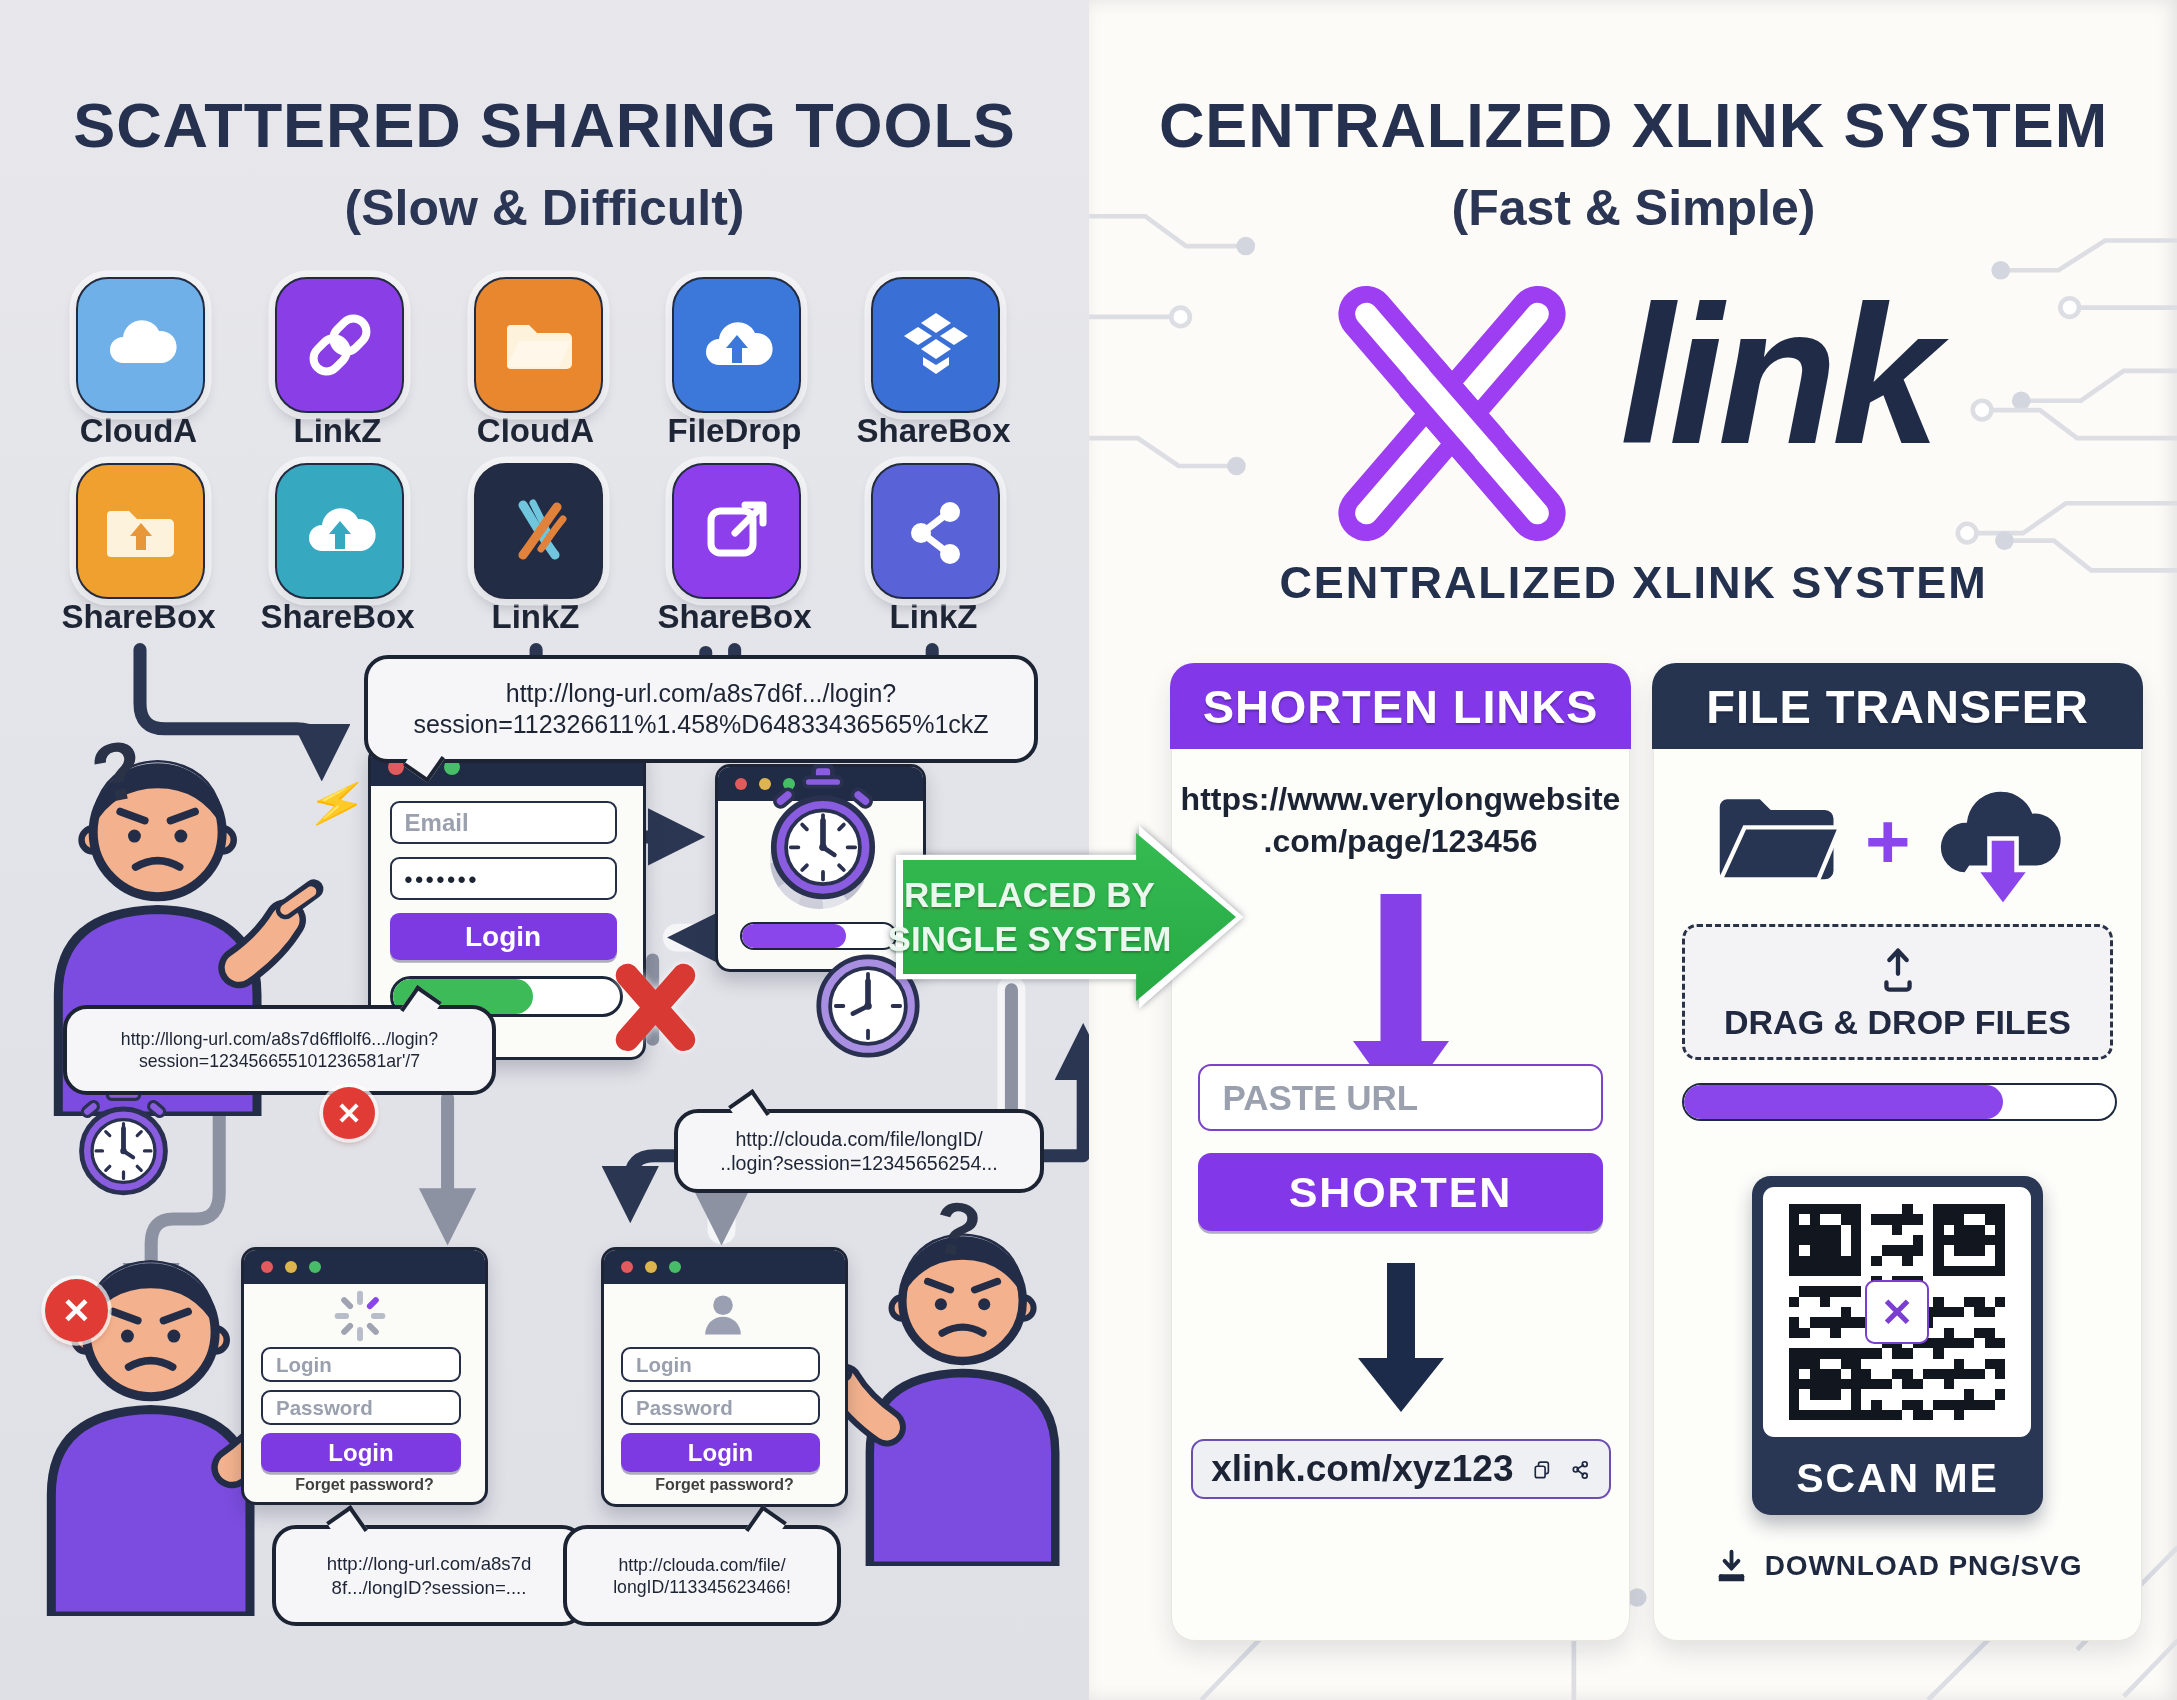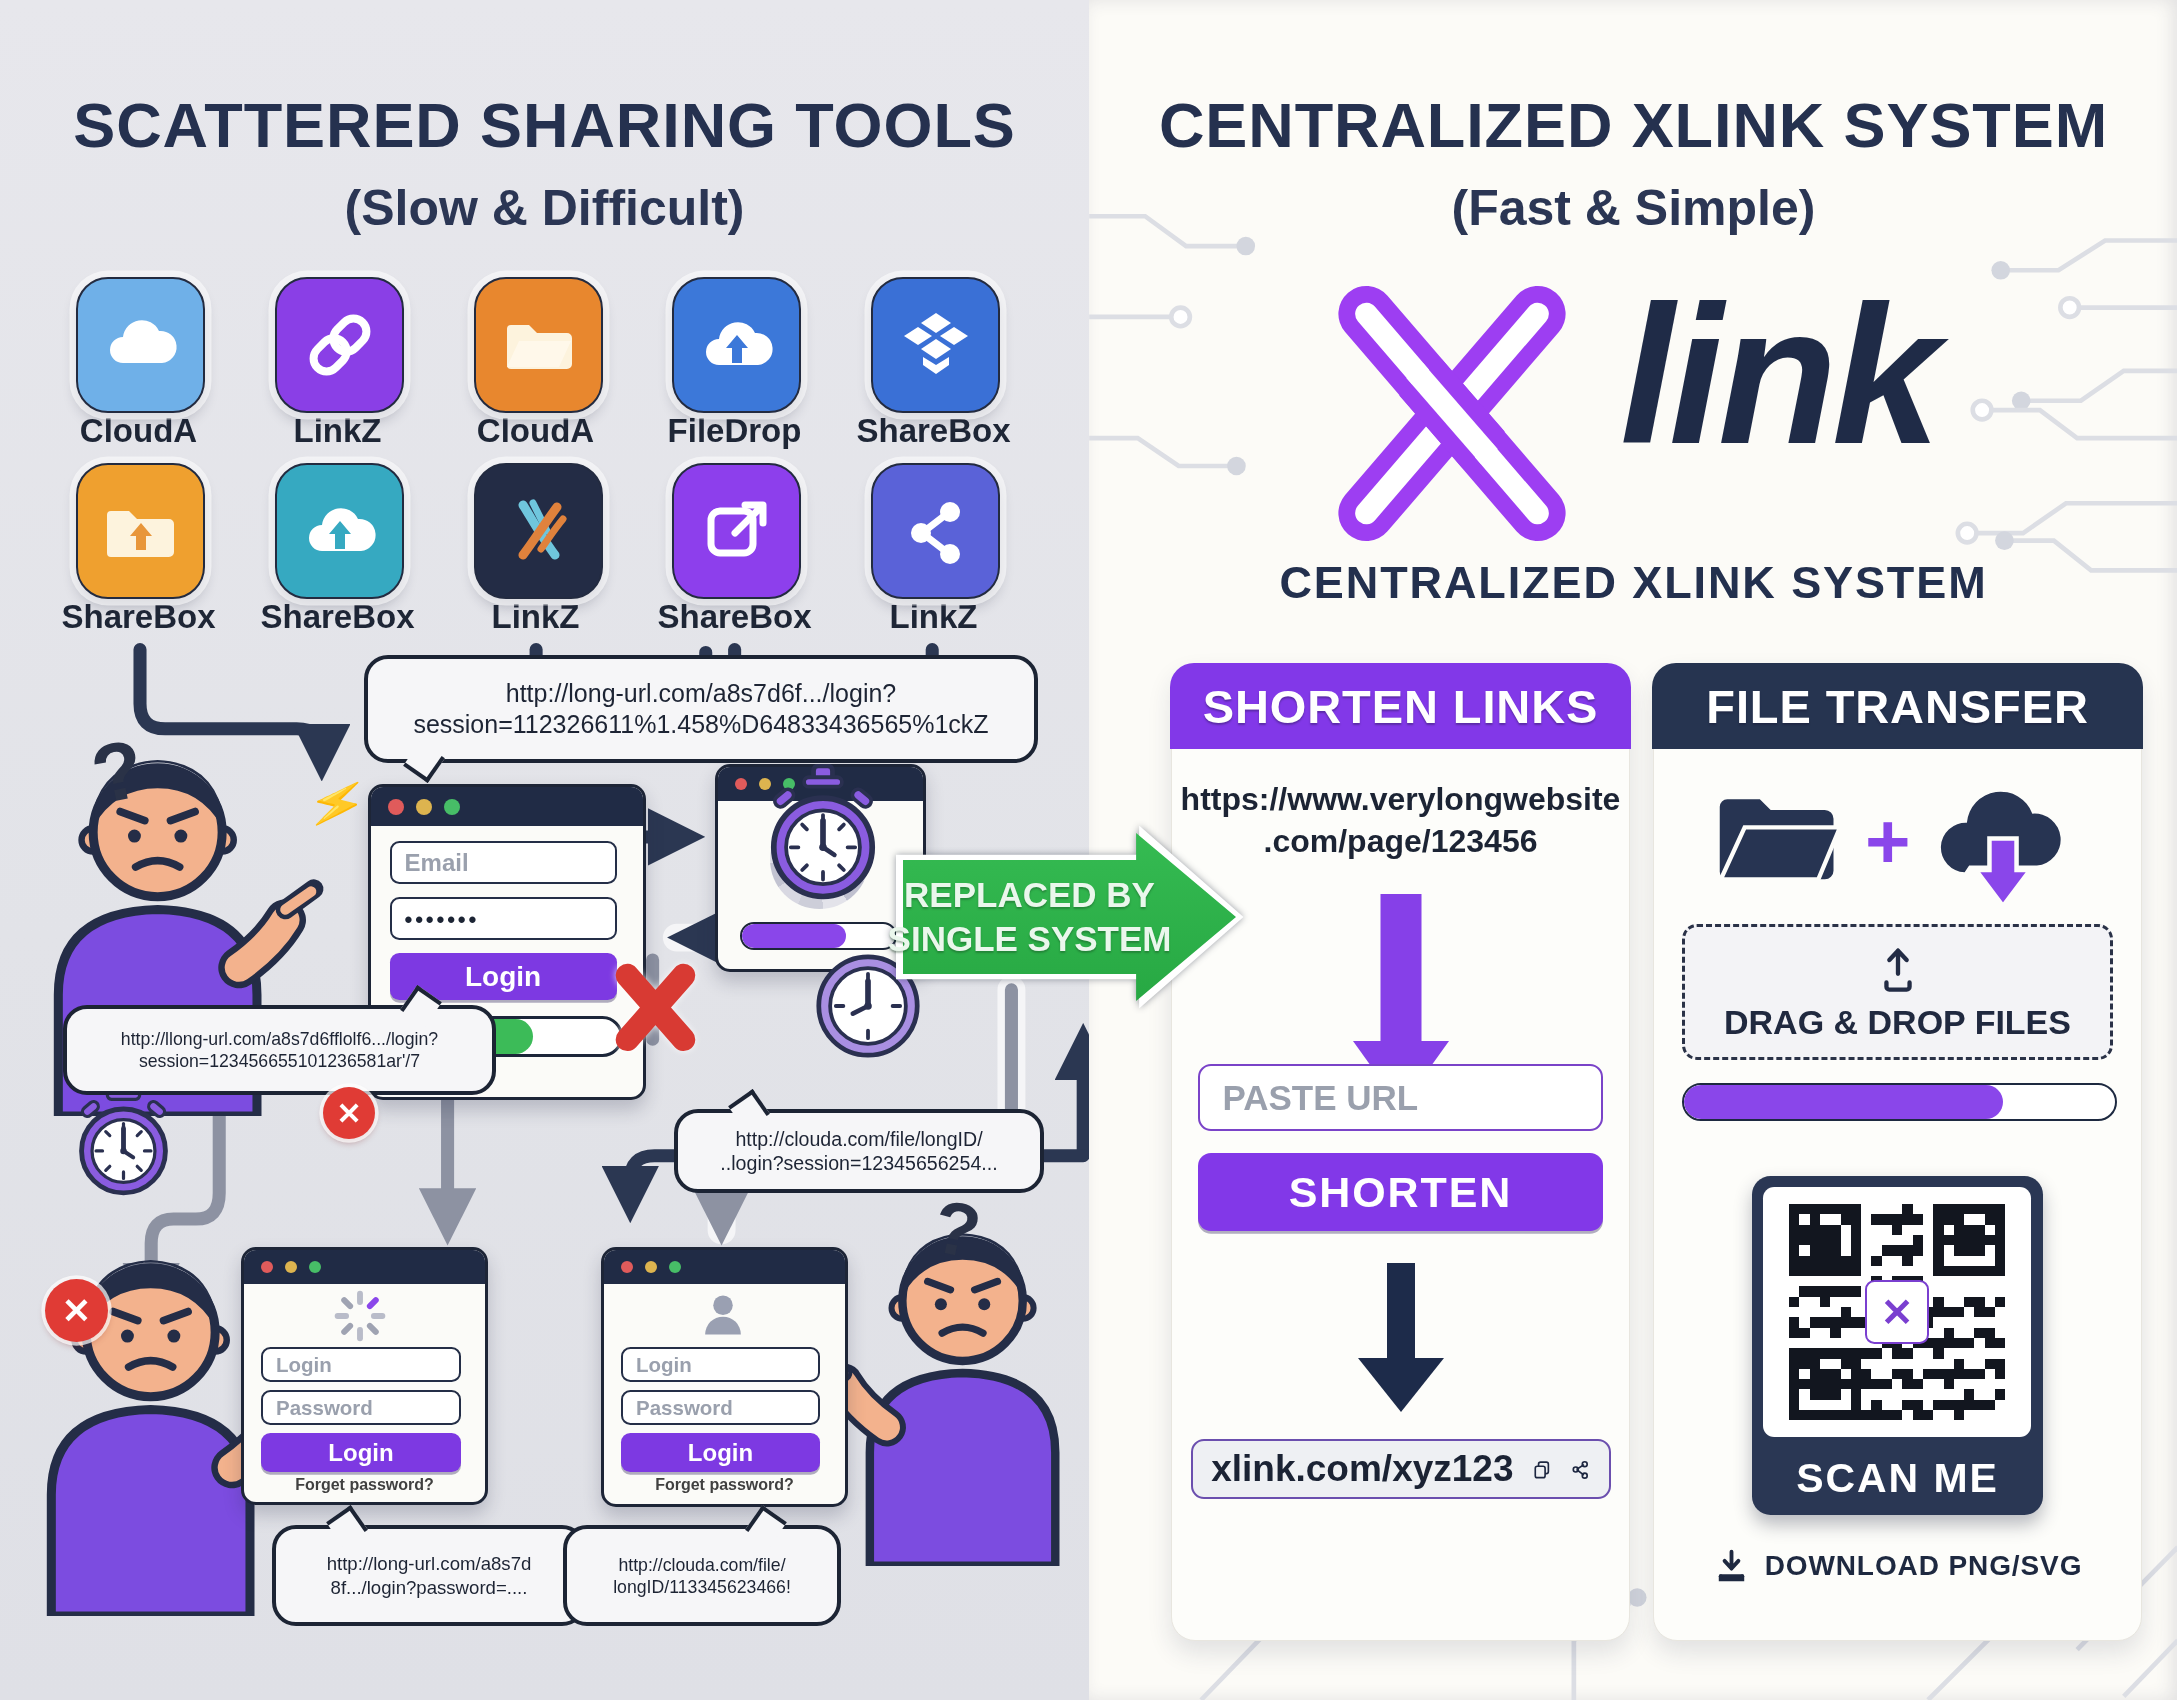--- a/index.html
+++ b/index.html
@@ -299,21 +299,21 @@
         <span>session=123456655101236581ar'/7</span>
         <i class="tail-tr"></i>
     </div>
     <div class="bubble" style="left:674px;top:1109px;width:336px;height:69px;font-size:19.6px;">
       <span>http://clouda.com/file/longID/</span>
         <span>..login?session=12345656254...</span>
         <i class="tail-tl"></i>
     </div>
     <div class="bubble" style="left:272px;top:1525px;width:280px;height:86px;font-size:18.6px;">
       <span>http://long-url.com/a8s7d</span>
-        <span>8f.../login?password=....</span>
+        <span>8f.../longID?session=....</span>
         <i class="tail-tl"></i>
     </div>
     <div class="bubble" style="left:563px;top:1525px;width:244px;height:86px;font-size:17.7px;">
       <span>http://clouda.com/file/</span>
         <span>longID/113345623466!</span>
         <i class="tail-tr"></i>
     </div>
 
     <svg class="abs" viewBox="0 0 240 300" style="left:22.4px;top:729px;width:310px;height:387px;z-index:3">
         <use href="#person-def"></use>
@@ -322,21 +322,21 @@
         <use href="#person-def"></use>
       </svg>
     <svg class="abs" viewBox="0 0 240 300" style="left:800px;top:1204px;width:289px;height:362px;z-index:3;transform:scaleX(-1)">
         <use href="#person-def"></use>
       </svg>
 
     <div class="qmark" style="left:93px;top:725px;font-size:82px;transform:rotate(-12deg)">?</div>
     <div class="qmark" style="left:934px;top:1186px;font-size:75px;transform:rotate(12deg)">?</div>
     <div class="abs" style="left:308px;top:776px;font-size:47px;color:#e03b35;z-index:4;transform:rotate(14deg)">⚡</div>
 
-    <div class="win" style="left:368px;top:784px;width:272px;height:310px;">
+    <div class="win" style="left:368px;top:744px;width:272px;height:310px;">
       <div class="win-bar">
         <i class="dot r"></i>
         <i class="dot y"></i>
         <i class="dot g"></i>
       </div>
       <input class="fld" readonly="" style="left: 18.6px; top: 54px; width: 227px; height: 43px; font-size: 24px;" placeholder="Email">
       <div class="fld" style="left:18.6px;top:110px;width:227px;height:43px;font-size:22.4px;color:#1c2434;line-height:41px;letter-spacing:2.8px;">•••••••</div>
       <button class="btn-login" style="left:18.6px;top:166px;width:227px;height:47px;font-size:28px;">Login</button>
       <div class="pbar" style="left:18.6px;top:229px;width:227px;height:35px;">
         <div class="pfill" style="width:62%;background:#3cbb58;"></div>

